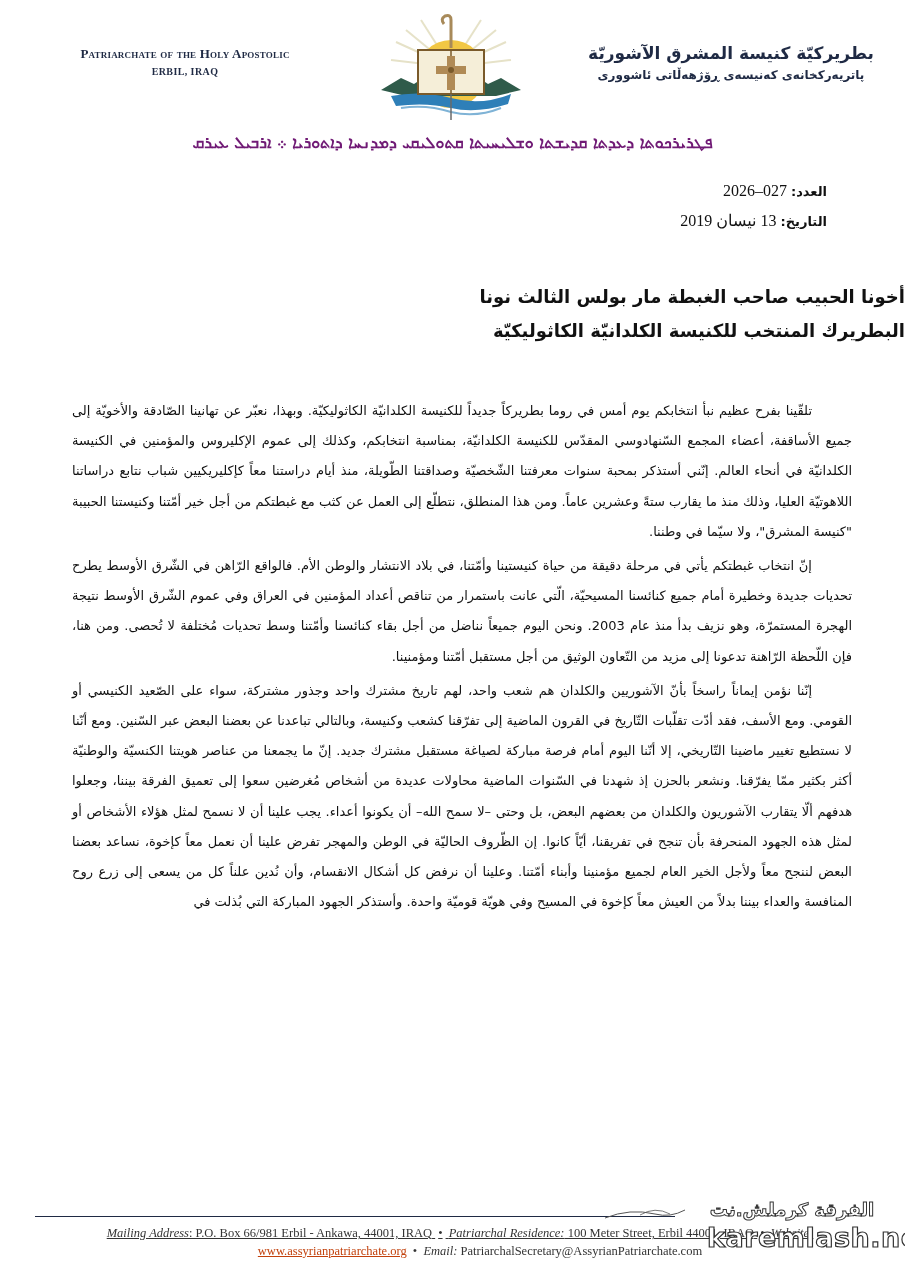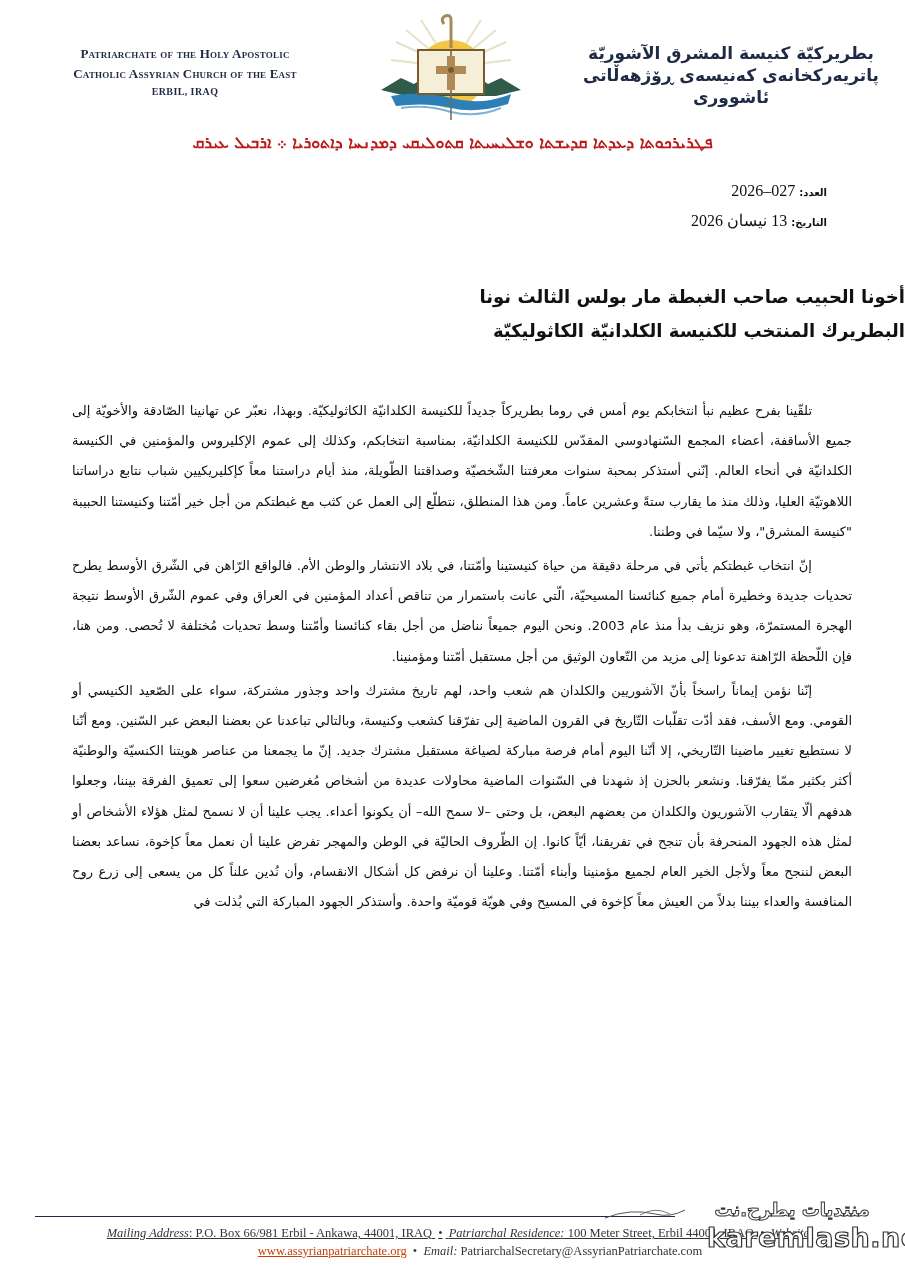--- a/index.html
+++ b/index.html
@@ -7,27 +7,27 @@
 
   .header { position: absolute; left: 0; top: 0; width: 905px; height: 120px; padding-left: 16px; }
   .en-block { position: absolute; left: 40px; top: 44px; width: 290px; text-align: center; color: #1f2a44; font-family: "Liberation Serif", serif; font-weight: bold; }
   .en-line1, .en-line2 { font-size: 13px; letter-spacing: 0.2px; font-variant: small-caps; line-height: 20px; }
   .en-line3 { font-size: 10px; line-height: 16px; letter-spacing: 0.4px; }
 
   .logo { position: absolute; left: 376px; top: 12px; width: 150px; height: 110px; }
 
   .ar-block { position: absolute; right: 40px; top: 42px; width: 300px; text-align: center; direction: rtl; color: #1f2a44; font-family: "DejaVu Sans", sans-serif; font-weight: bold; }
   .ar-line1 { font-size: 17px; line-height: 22px; }
-  .ar-line2 { font-size: 17px; line-height: 22px; text-align: center; }
+  .ar-line2 { font-size: 12px; line-height: 22px; text-align: center; }
 
-  .syriac-line { position: absolute; left: 60px; top: 133px; width: 785px; text-align: center; color: #b91c1c; font-family: "DejaVu Sans", sans-serif; font-weight: bold; font-size: 16px; letter-spacing: 1px; direction: rtl; white-space: nowrap; }
+  .syriac-line { position: absolute; left: 60px; top: 133px; width: 785px; text-align: center; color: #701a75; font-family: "DejaVu Sans", sans-serif; font-weight: bold; font-size: 16px; letter-spacing: 1px; direction: rtl; white-space: nowrap; }
 
   .meta { position: absolute; right: 78px; top: 176px; direction: rtl; font-family: "Liberation Serif", serif; font-size: 16px; color: #111; }
   .meta-row { height: 30px; line-height: 30px; }
-  .meta-label { font-family: "DejaVu Sans", sans-serif; font-size: 10px; font-weight: bold; }
+  .meta-label { font-family: "DejaVu Sans", sans-serif; font-size: 13px; font-weight: bold; }
 
   .subject { position: absolute; left: 0; top: 280px; width: 905px; text-align: right; direction: rtl; font-family: "DejaVu Sans", sans-serif; font-weight: bold; font-size: 18px; line-height: 34px; color: #111; }
 
   .body-text { position: absolute; left: 72px; top: 396px; width: 780px; direction: rtl; text-align: justify; font-family: "DejaVu Sans", sans-serif; font-size: 13px; line-height: 30.2px; color: #111; }
   .body-text p { margin: 0 0 4px 0; text-indent: 40px; text-align-last: right; }
 
   .footer-rule { position: absolute; left: 35px; top: 1216px; width: 640px; height: 0; border-top: 1.5px solid #1f2a44; }
   .footer-swirl { position: absolute; left: 600px; top: 1206px; width: 90px; height: 16px; }
   .footer { position: absolute; left: 60px; top: 1224px; width: 800px; font-family: "Liberation Serif", serif; font-size: 12.5px; color: #333; line-height: 18px; }
   .footer-line1 { text-align: center; white-space: nowrap; text-decoration: underline; }
@@ -39,21 +39,20 @@
   .watermark { position: absolute; right: 28px; top: 1198px; width: 170px; text-align: center; }
   .wm-ar { font-family: "DejaVu Sans", sans-serif; font-size: 18px; font-weight: bold; color: #fff; -webkit-text-stroke: 1px #333; direction: rtl; line-height: 24px; }
   .wm-en { font-family: "DejaVu Sans", sans-serif; font-size: 27px; font-weight: bold; color: #fff; -webkit-text-stroke: 1.2px #333; letter-spacing: 0.5px; line-height: 32px; }
 </style>
 </head>
 <body>
 
 <div class="header">
   <div class="en-block">
     <div class="en-line1">Patriarchate of the Holy Apostolic</div>
-    <div class="en-line2">Catholic Assyrian Church of the East</div>
     <div class="en-line3">ERBIL, IRAQ</div>
   </div>
 
   <div class="logo">
     <svg width="150" height="110" viewBox="0 0 150 110">
 
       <g stroke="#e6e2c8" stroke-width="2">
         <line x1="75" y1="55" x2="20" y2="30"></line>
         <line x1="75" y1="55" x2="30" y2="18"></line>
         <line x1="75" y1="55" x2="45" y2="8"></line>
@@ -93,21 +92,21 @@
 
 <div class="syriac-line">ܦܛܪܝܪܟܘܬܐ ܕܥܕܬܐ ܩܕܝܫܬܐ ܘܫܠܝܚܝܬܐ ܩܬܘܠܝܩܝ ܕܡܕܢܚܐ ܕܐܬܘܪܝܐ ܀ ܐܪܒܝܠ ܥܝܪܩ</div>
 
 <div class="meta">
   <div class="meta-row">
     <span class="meta-label">العدد:</span>
     <span dir="ltr">2026–027</span>
   </div>
   <div class="meta-row">
     <span class="meta-label">التاريخ:</span>
-    <span>13 نيسان 2026</span>
+    <span>13 نيسان 2019</span>
   </div>
 </div>
 
 <div class="subject">
   <div>أخونا الحبيب صاحب الغبطة مار بولس الثالث نونا</div>
   <div>البطريرك المنتخب للكنيسة الكلدانيّة الكاثوليكيّة</div>
 </div>
 
 <div class="body-text">
   <p>تلقّينا بفرح عظيم نبأ انتخابكم يوم أمس في روما بطريركاً جديداً للكنيسة الكلدانيّة الكاثوليكيّة. وبهذا، نعبّر عن تهانينا الصّادقة والأخويّة إلى جميع الأساقفة، أعضاء المجمع السّنهادوسي المقدّس للكنيسة الكلدانيّة، بمناسبة انتخابكم، وكذلك إلى عموم الإكليروس والمؤمنين في الكنيسة الكلدانيّة في أنحاء العالم. إنّني أستذكر بمحبة سنوات معرفتنا الشّخصيّة وصداقتنا الطّويلة، منذ أيام دراستنا معاً كإكليريكيين شباب نتابع دراساتنا اللاهوتيّة العليا، وذلك منذ ما يقارب ستةً وعشرين عاماً. ومن هذا المنطلق، نتطلّع إلى العمل عن كثب مع غبطتكم من أجل خير أمّتنا وكنيستنا الحبيبة "كنيسة المشرق"، ولا سيّما في وطننا.</p>
@@ -129,15 +128,15 @@
     <em>Website:</em>
   </div>
   <div class="footer-line2">
     <a>www.assyrianpatriarchate.org</a>
     <span class="sep">•</span>
     <em>Email:</em><span> PatriarchalSecretary@AssyrianPatriarchate.com</span>
   </div>
 </div>
 
 <div class="watermark">
-  <div class="wm-ar">منتديات يطرح.نت</div>
+  <div class="wm-ar">الفرقة كرملش.نت</div>
   <div class="wm-en">karemlash.net</div>
 </div>
 
 </body></html>

